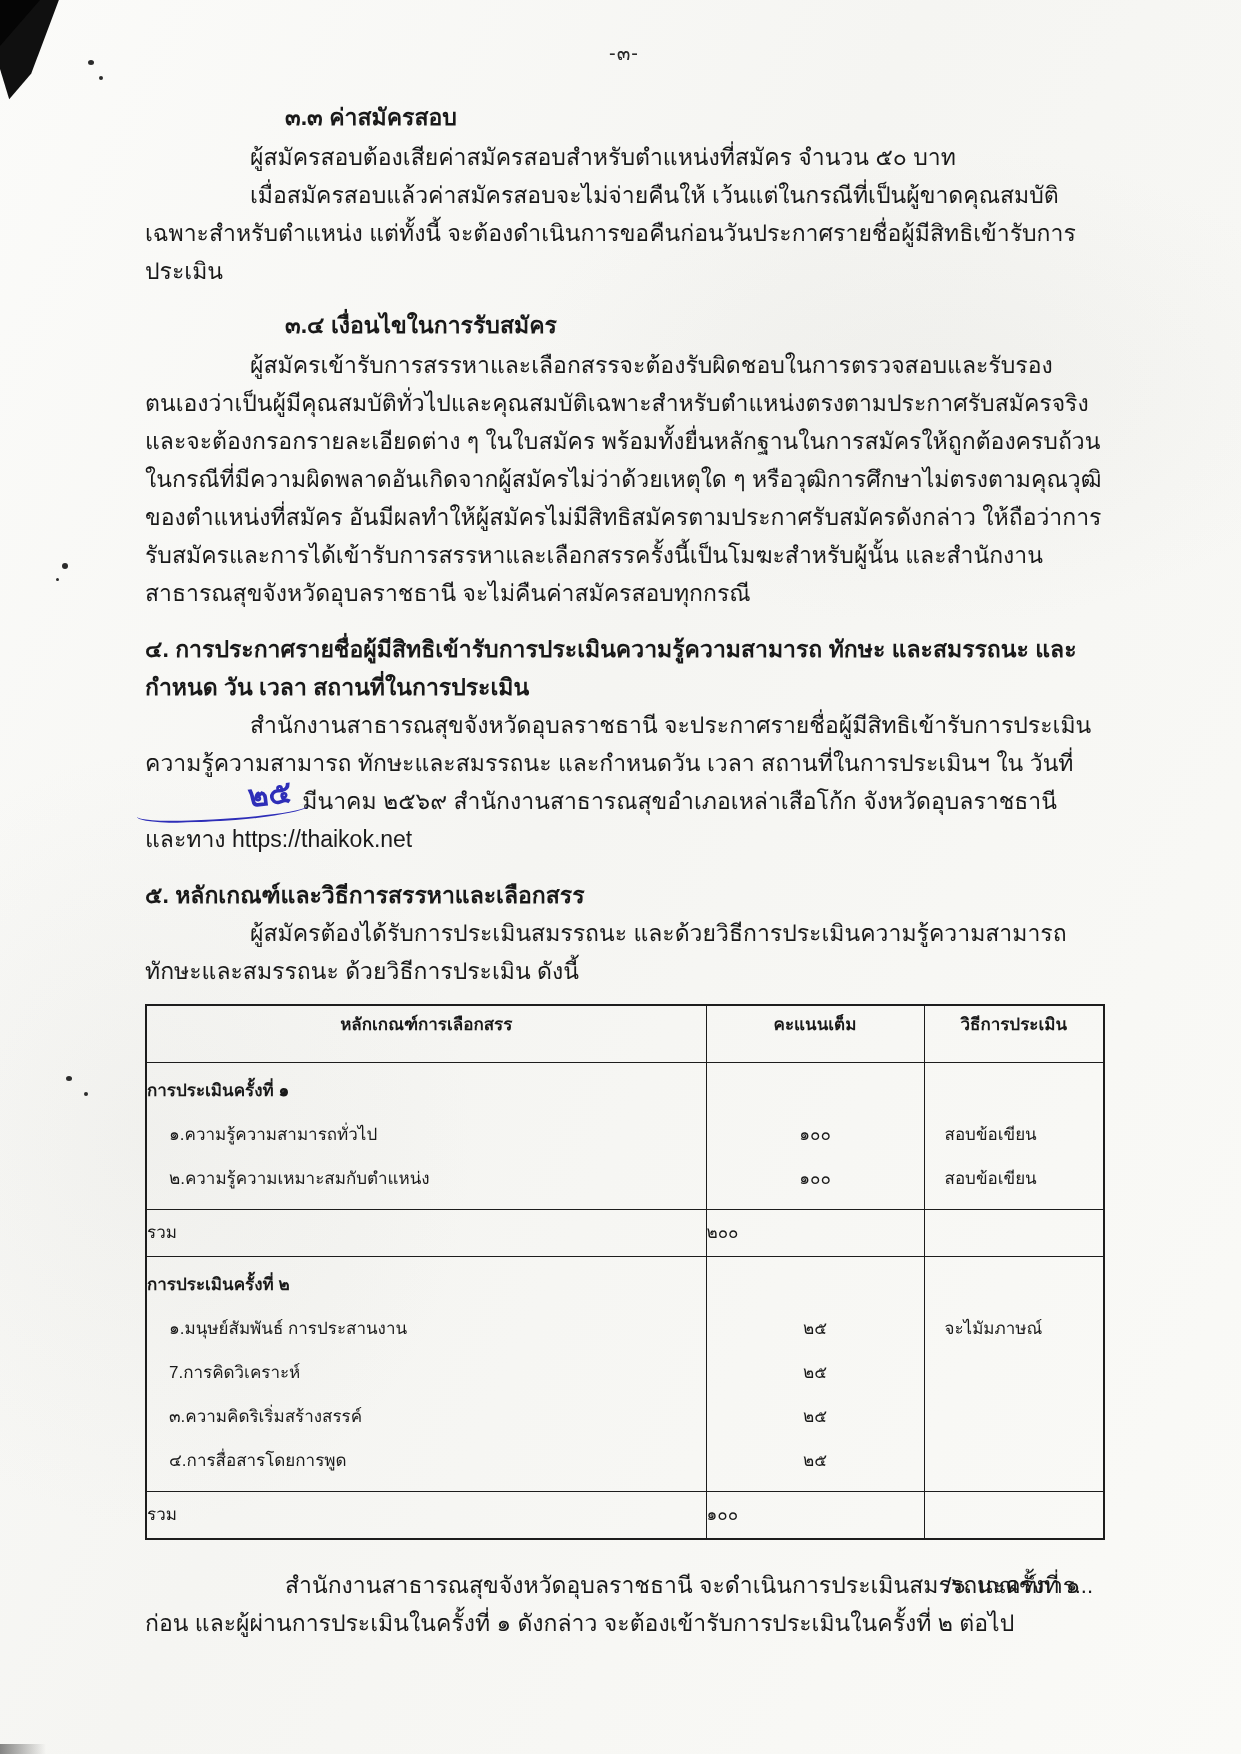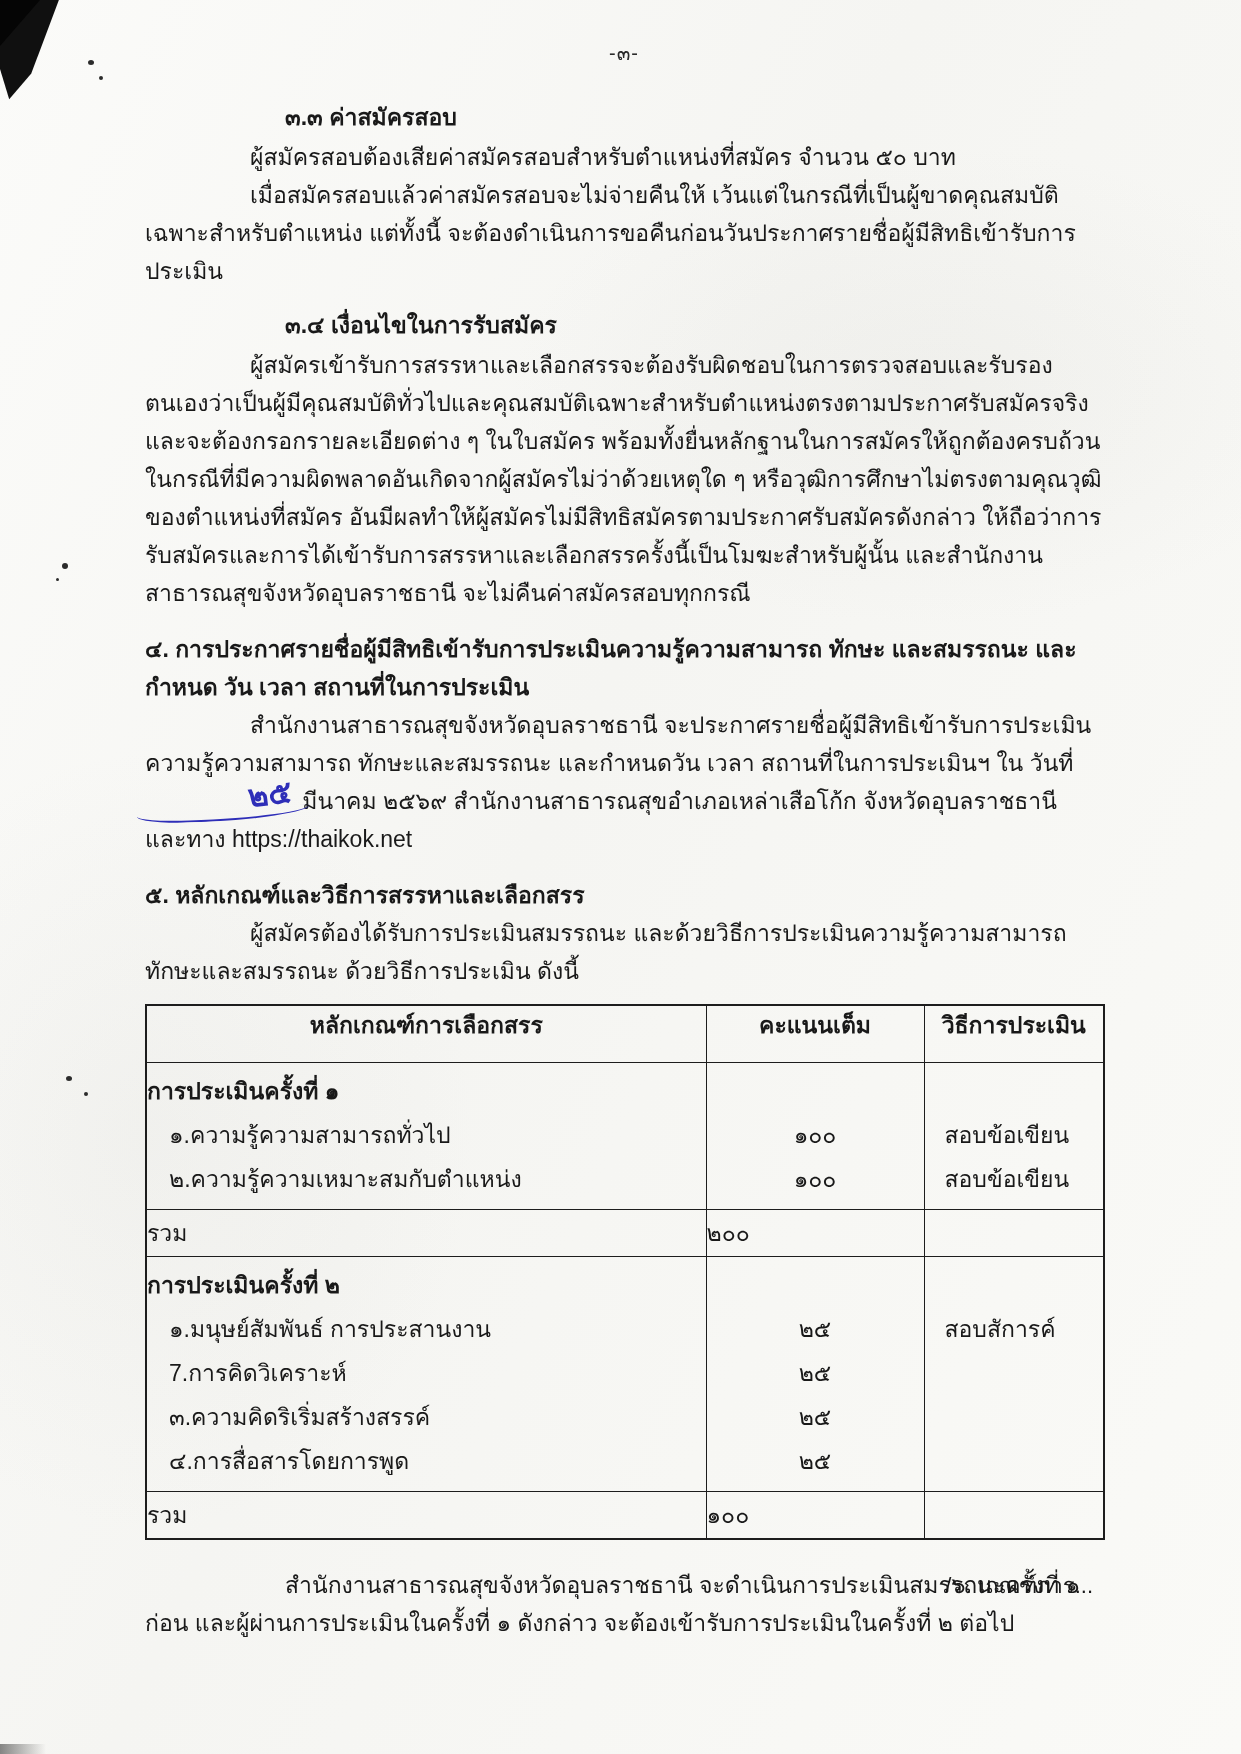--- a/index.html
+++ b/index.html
@@ -59,21 +59,21 @@
     height:12px;
     border-bottom:2.5px solid #2e2eb8;
     border-radius:0 0 70% 30% / 0 0 100% 55%;
     transform:rotate(5deg);
   }
   table.eval{
     border-collapse:collapse;
     table-layout:fixed;
     width:958px;
     margin-top:14px;
-    font-size:23px;
+    font-size:17px;
   }
   table.eval th, table.eval td{
     border:1.7px solid #1d1d1d;
     vertical-align:top;
     padding:0;
   }
   table.eval{ border:2.5px solid #1d1d1d; }
   col.c1{width:560px;} col.c2{width:218px;} col.c3{width:180px;}
   th.hdr{
     height:56px;
@@ -229,21 +229,21 @@
               <div class="t-line"></div>
               <div class="t-line">๒๕</div>
               <div class="t-line">๒๕</div>
               <div class="t-line">๒๕</div>
               <div class="t-line">๒๕</div>
             </div>
           </td>
           <td class="method-col">
             <div class="pad">
               <div class="t-line"></div>
-              <div class="t-line">สอบสัการค์</div>
+              <div class="t-line">จะไมัมภาษณ์</div>
               <div class="t-line"></div>
               <div class="t-line"></div>
               <div class="t-line"></div>
             </div>
           </td>
         </tr>
         <tr class="total-row">
           <td>รวม</td>
           <td>๑๐๐</td>
           <td></td>

